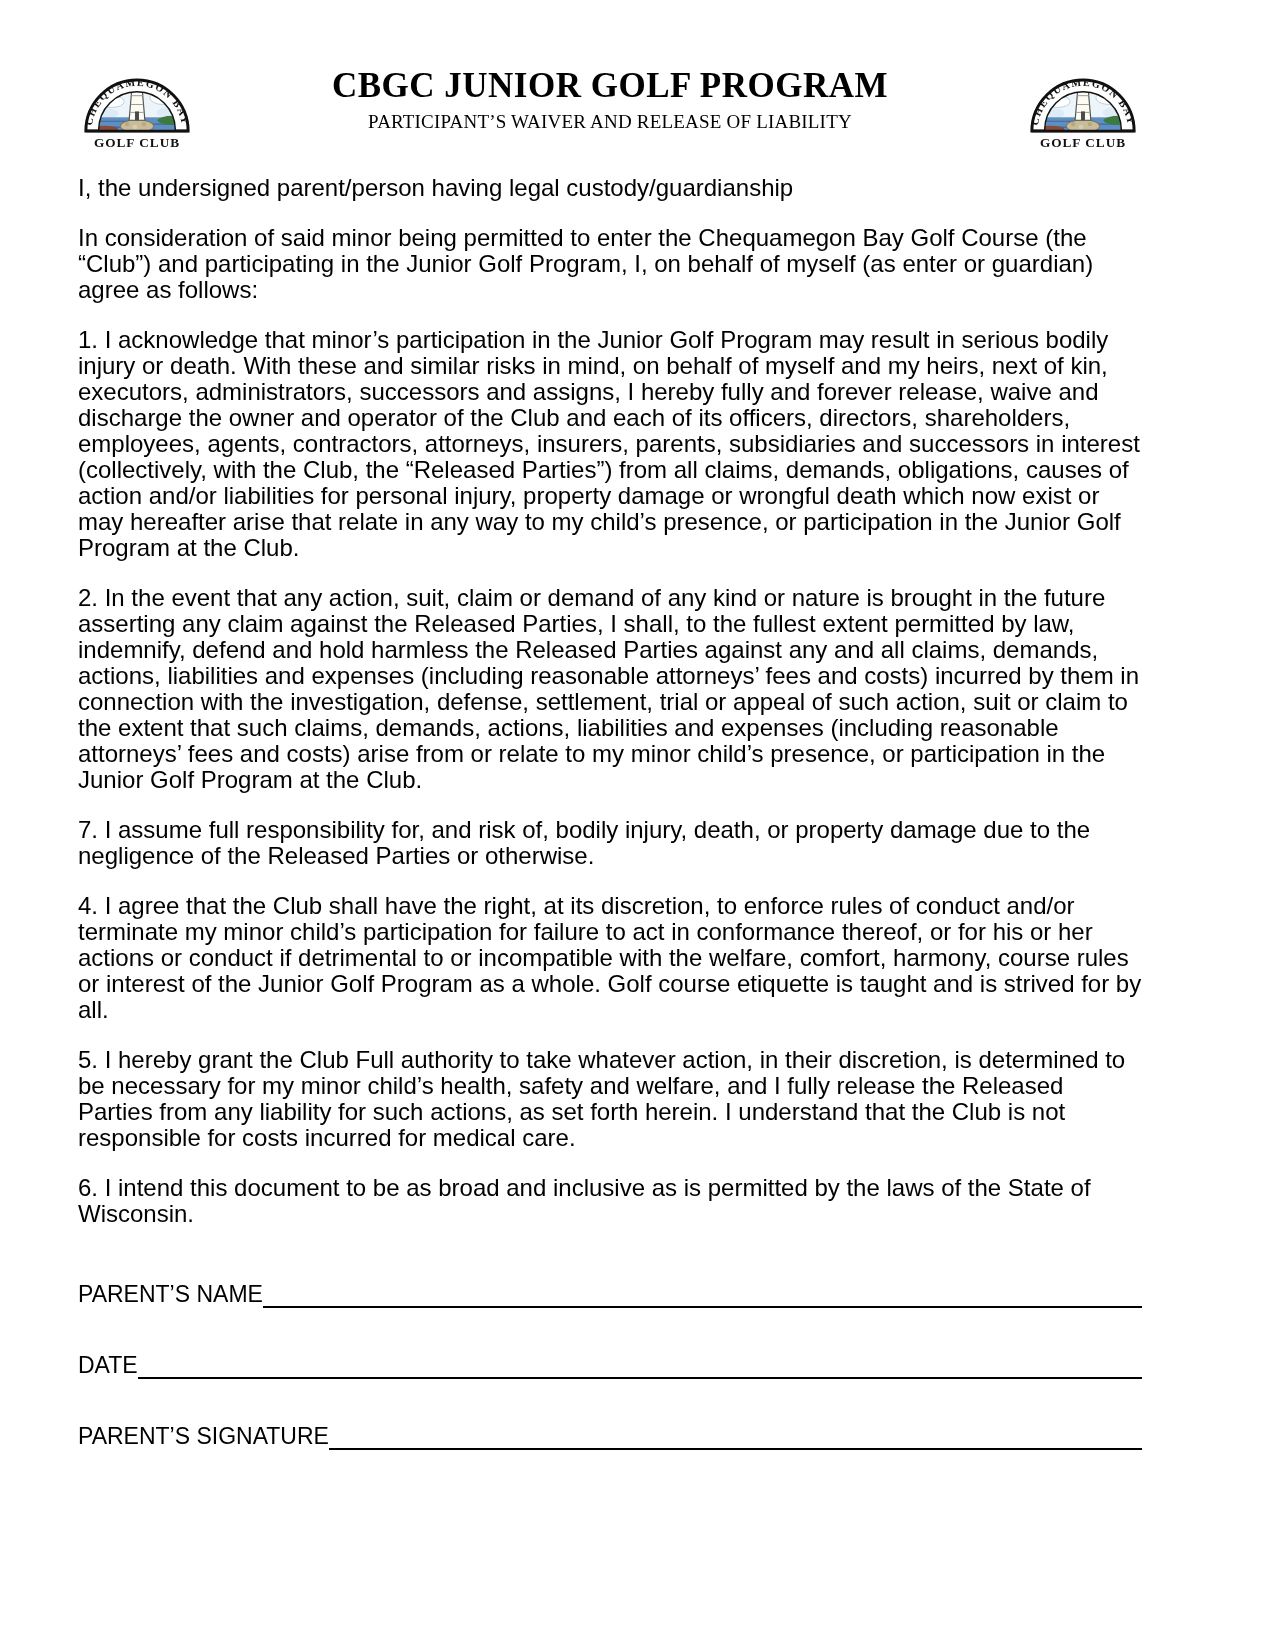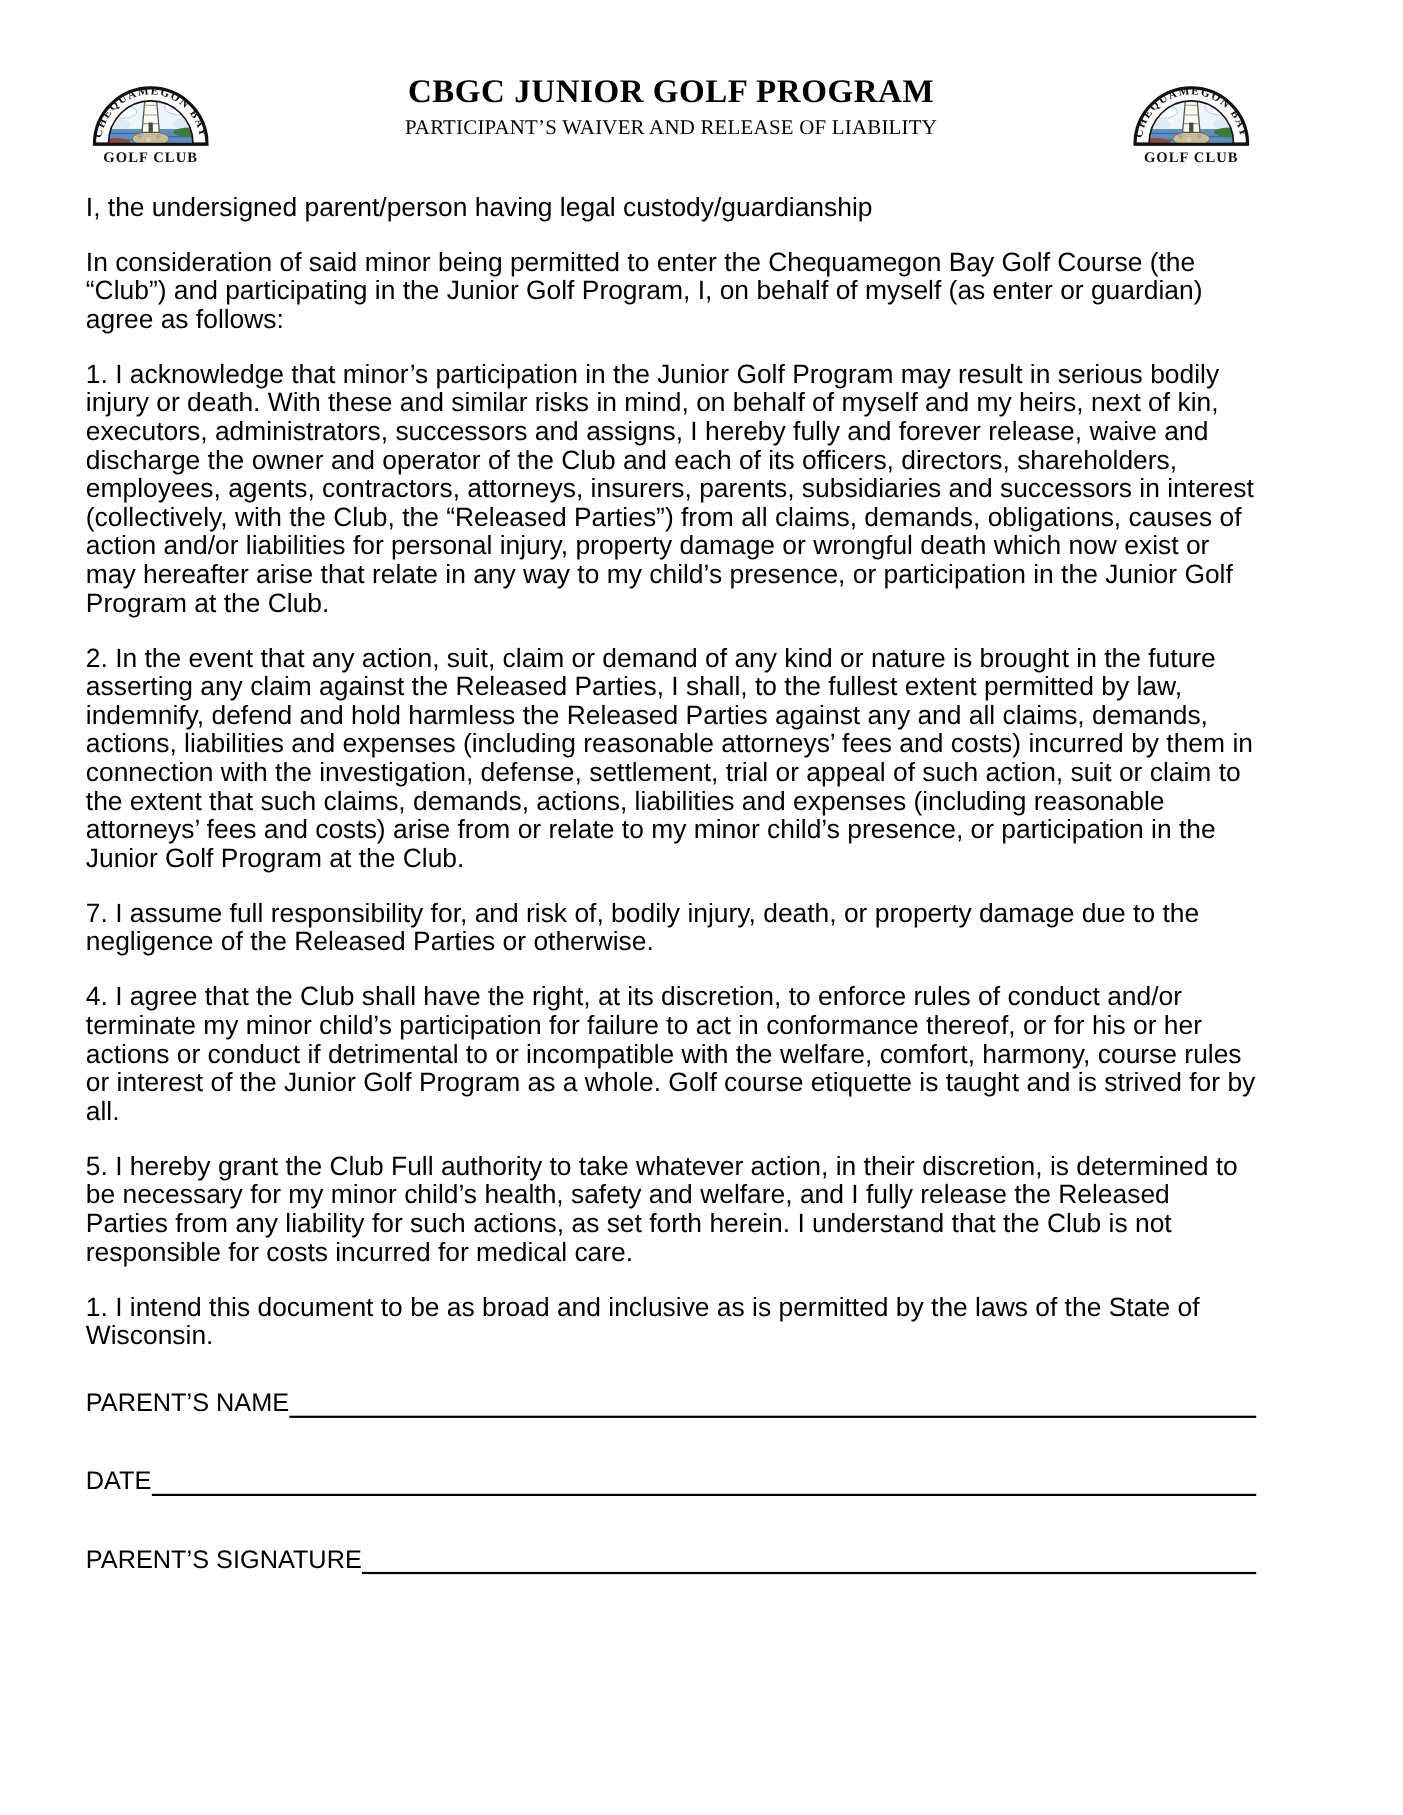--- a/index.html
+++ b/index.html
@@ -6,32 +6,32 @@
   body {
     width:1275px; height:1650px; background:#ffffff; color:#000;
     font-family:"Liberation Sans", sans-serif; overflow:hidden;
   }
   .page { padding:58px 133px 0 78px; }
 
   
   .header { display:flex; align-items:flex-start; }
   .logo { width:120px; flex:0 0 120px; }
   .header-text { flex:1; text-align:center; padding-top:10px; font-family:"Liberation Serif", serif; }
-  .doc-title { font-size:30px; font-weight:bold; letter-spacing:0.5px; line-height:1.05; }
+  .doc-title { font-size:35px; font-weight:bold; letter-spacing:0.5px; line-height:1.05; }
   .doc-subtitle { font-size:19px; font-weight:normal; margin-top:6px; letter-spacing:0.2px; }
 
   
   .body-text { margin-top:16px; font-size:24px; line-height:26px; }
   .body-text p { margin:0 0 24px 0; }
   .name-blank { display:inline-block; width:468px; }
 
   
   .sig-block { margin-top:8px; }
   .sig-row { display:flex; align-items:flex-end; margin-top:44px; }
-  .sig-row:first-child { margin-top:34px; }
+  .sig-row:first-child { margin-top:54px; }
   .sig-label { font-size:23px; white-space:nowrap; }
   .sig-line { flex:1; border-bottom:2px solid #000; height:1px; }
 
   svg text, svg textPath { font-family:"Liberation Serif", serif; }
 </style>
 </head>
 <body>
 
 <div class="page">
 
@@ -139,21 +139,21 @@
     <p>I, the undersigned parent/person having legal custody/guardianship</p>
 
 
     <p>In consideration of said minor being permitted to enter the Chequamegon Bay Golf Course (the “Club”) and participating in the Junior Golf Program, I, on behalf of myself (as enter or guardian) agree as follows:</p>
 
     <p>1. I acknowledge that minor’s participation in the Junior Golf Program may result in serious bodily injury or death. With these and similar risks in mind, on behalf of myself and my heirs, next of kin, executors, administrators, successors and assigns, I hereby fully and forever release, waive and discharge the owner and operator of the Club and each of its officers, directors, shareholders, employees, agents, contractors, attorneys, insurers, parents, subsidiaries and successors in interest (collectively, with the Club, the “Released Parties”) from all claims, demands, obligations, causes of action and/or liabilities for personal injury, property damage or wrongful death which now exist or may hereafter arise that relate in any way to my child’s presence, or participation in the Junior Golf Program at the Club.</p>
     <p>2. In the event that any action, suit, claim or demand of any kind or nature is brought in the future asserting any claim against the Released Parties, I shall, to the fullest extent permitted by law, indemnify, defend and hold harmless the Released Parties against any and all claims, demands, actions, liabilities and expenses (including reasonable attorneys’ fees and costs) incurred by them in connection with the investigation, defense, settlement, trial or appeal of such action, suit or claim to the extent that such claims, demands, actions, liabilities and expenses (including reasonable attorneys’ fees and costs) arise from or relate to my minor child’s presence, or participation in the Junior Golf Program at the Club.</p>
     <p>7. I assume full responsibility for, and risk of, bodily injury, death, or property damage due to the negligence of the Released Parties or otherwise.</p>
     <p>4. I agree that the Club shall have the right, at its discretion, to enforce rules of conduct and/or terminate my minor child’s participation for failure to act in conformance thereof, or for his or her actions or conduct if detrimental to or incompatible with the welfare, comfort, harmony, course rules or interest of the Junior Golf Program as a whole. Golf course etiquette is taught and is strived for by all.</p>
     <p>5. I hereby grant the Club Full authority to take whatever action, in their discretion, is determined to be necessary for my minor child’s health, safety and welfare, and I fully release the Released Parties from any liability for such actions, as set forth herein. I understand that the Club is not responsible for costs incurred for medical care.</p>
-    <p>1. I intend this document to be as broad and inclusive as is permitted by the laws of the State of Wisconsin.</p>
+    <p>6. I intend this document to be as broad and inclusive as is permitted by the laws of the State of Wisconsin.</p>
   </div>
 
   <div class="sig-block">
     <div class="sig-row">
       <span class="sig-label">PARENT’S NAME</span>
       <span class="sig-line"></span>
     </div>
     <div class="sig-row">
       <span class="sig-label">DATE</span>
       <span class="sig-line"></span>

